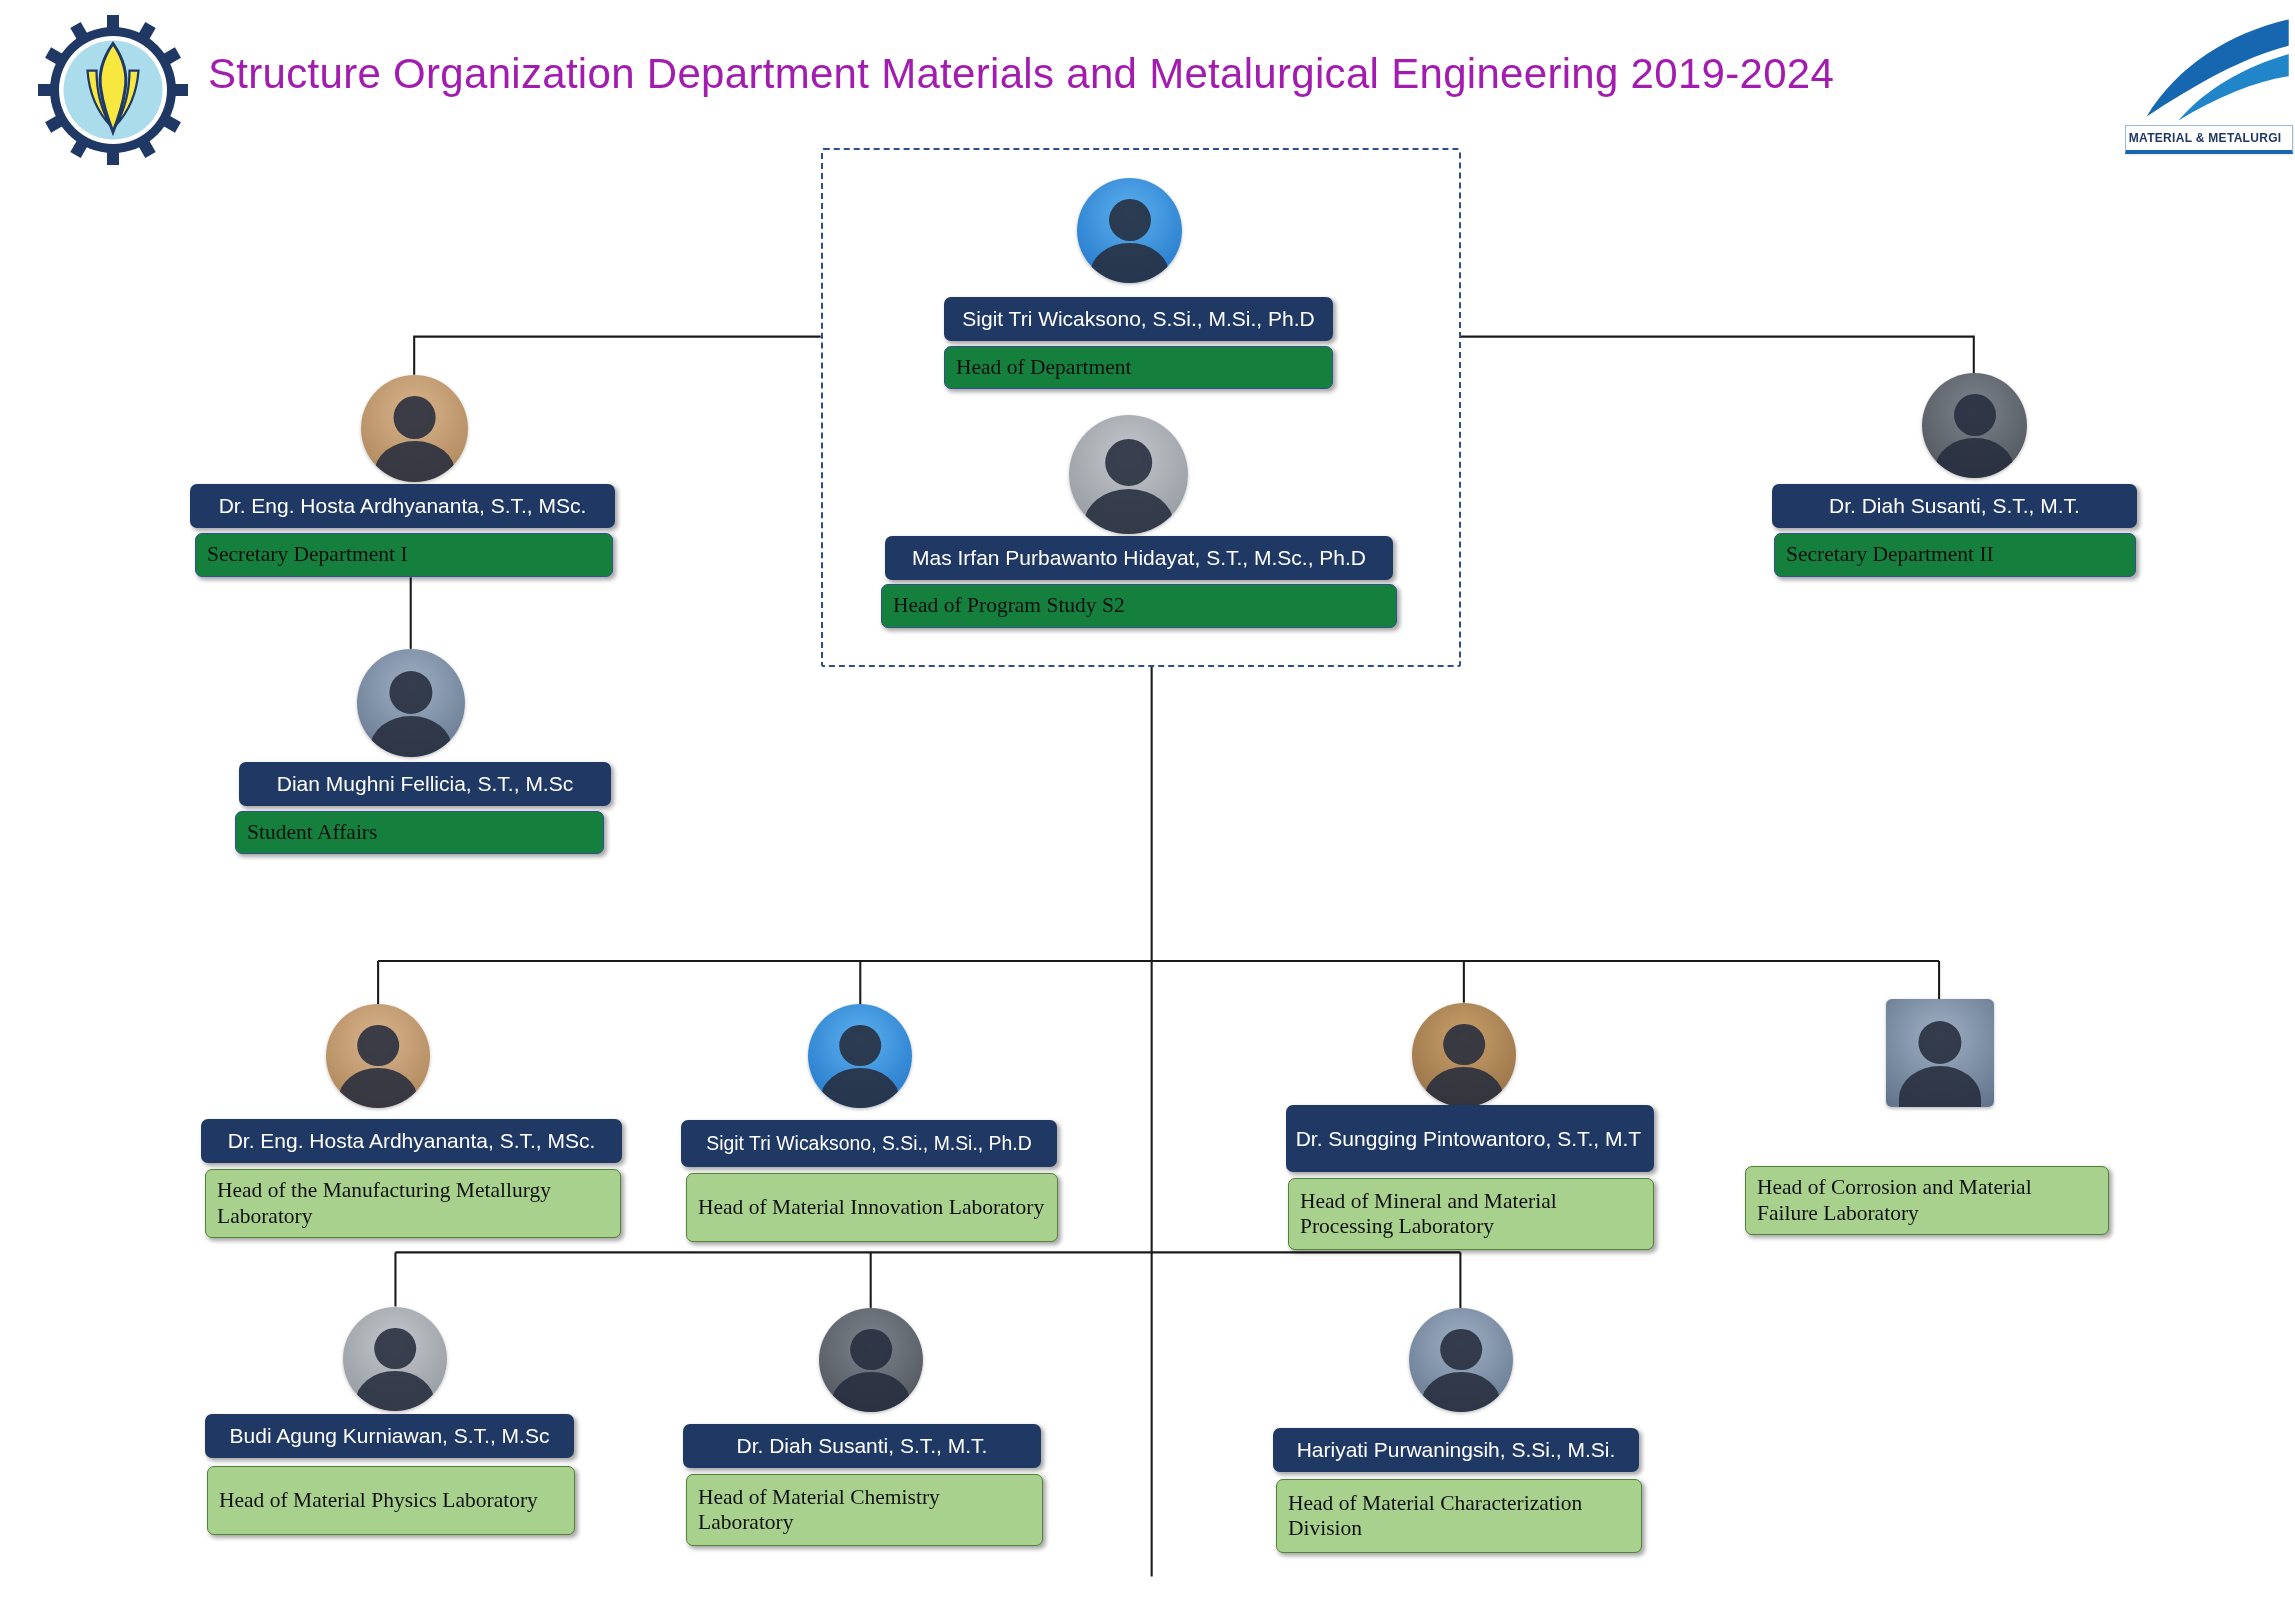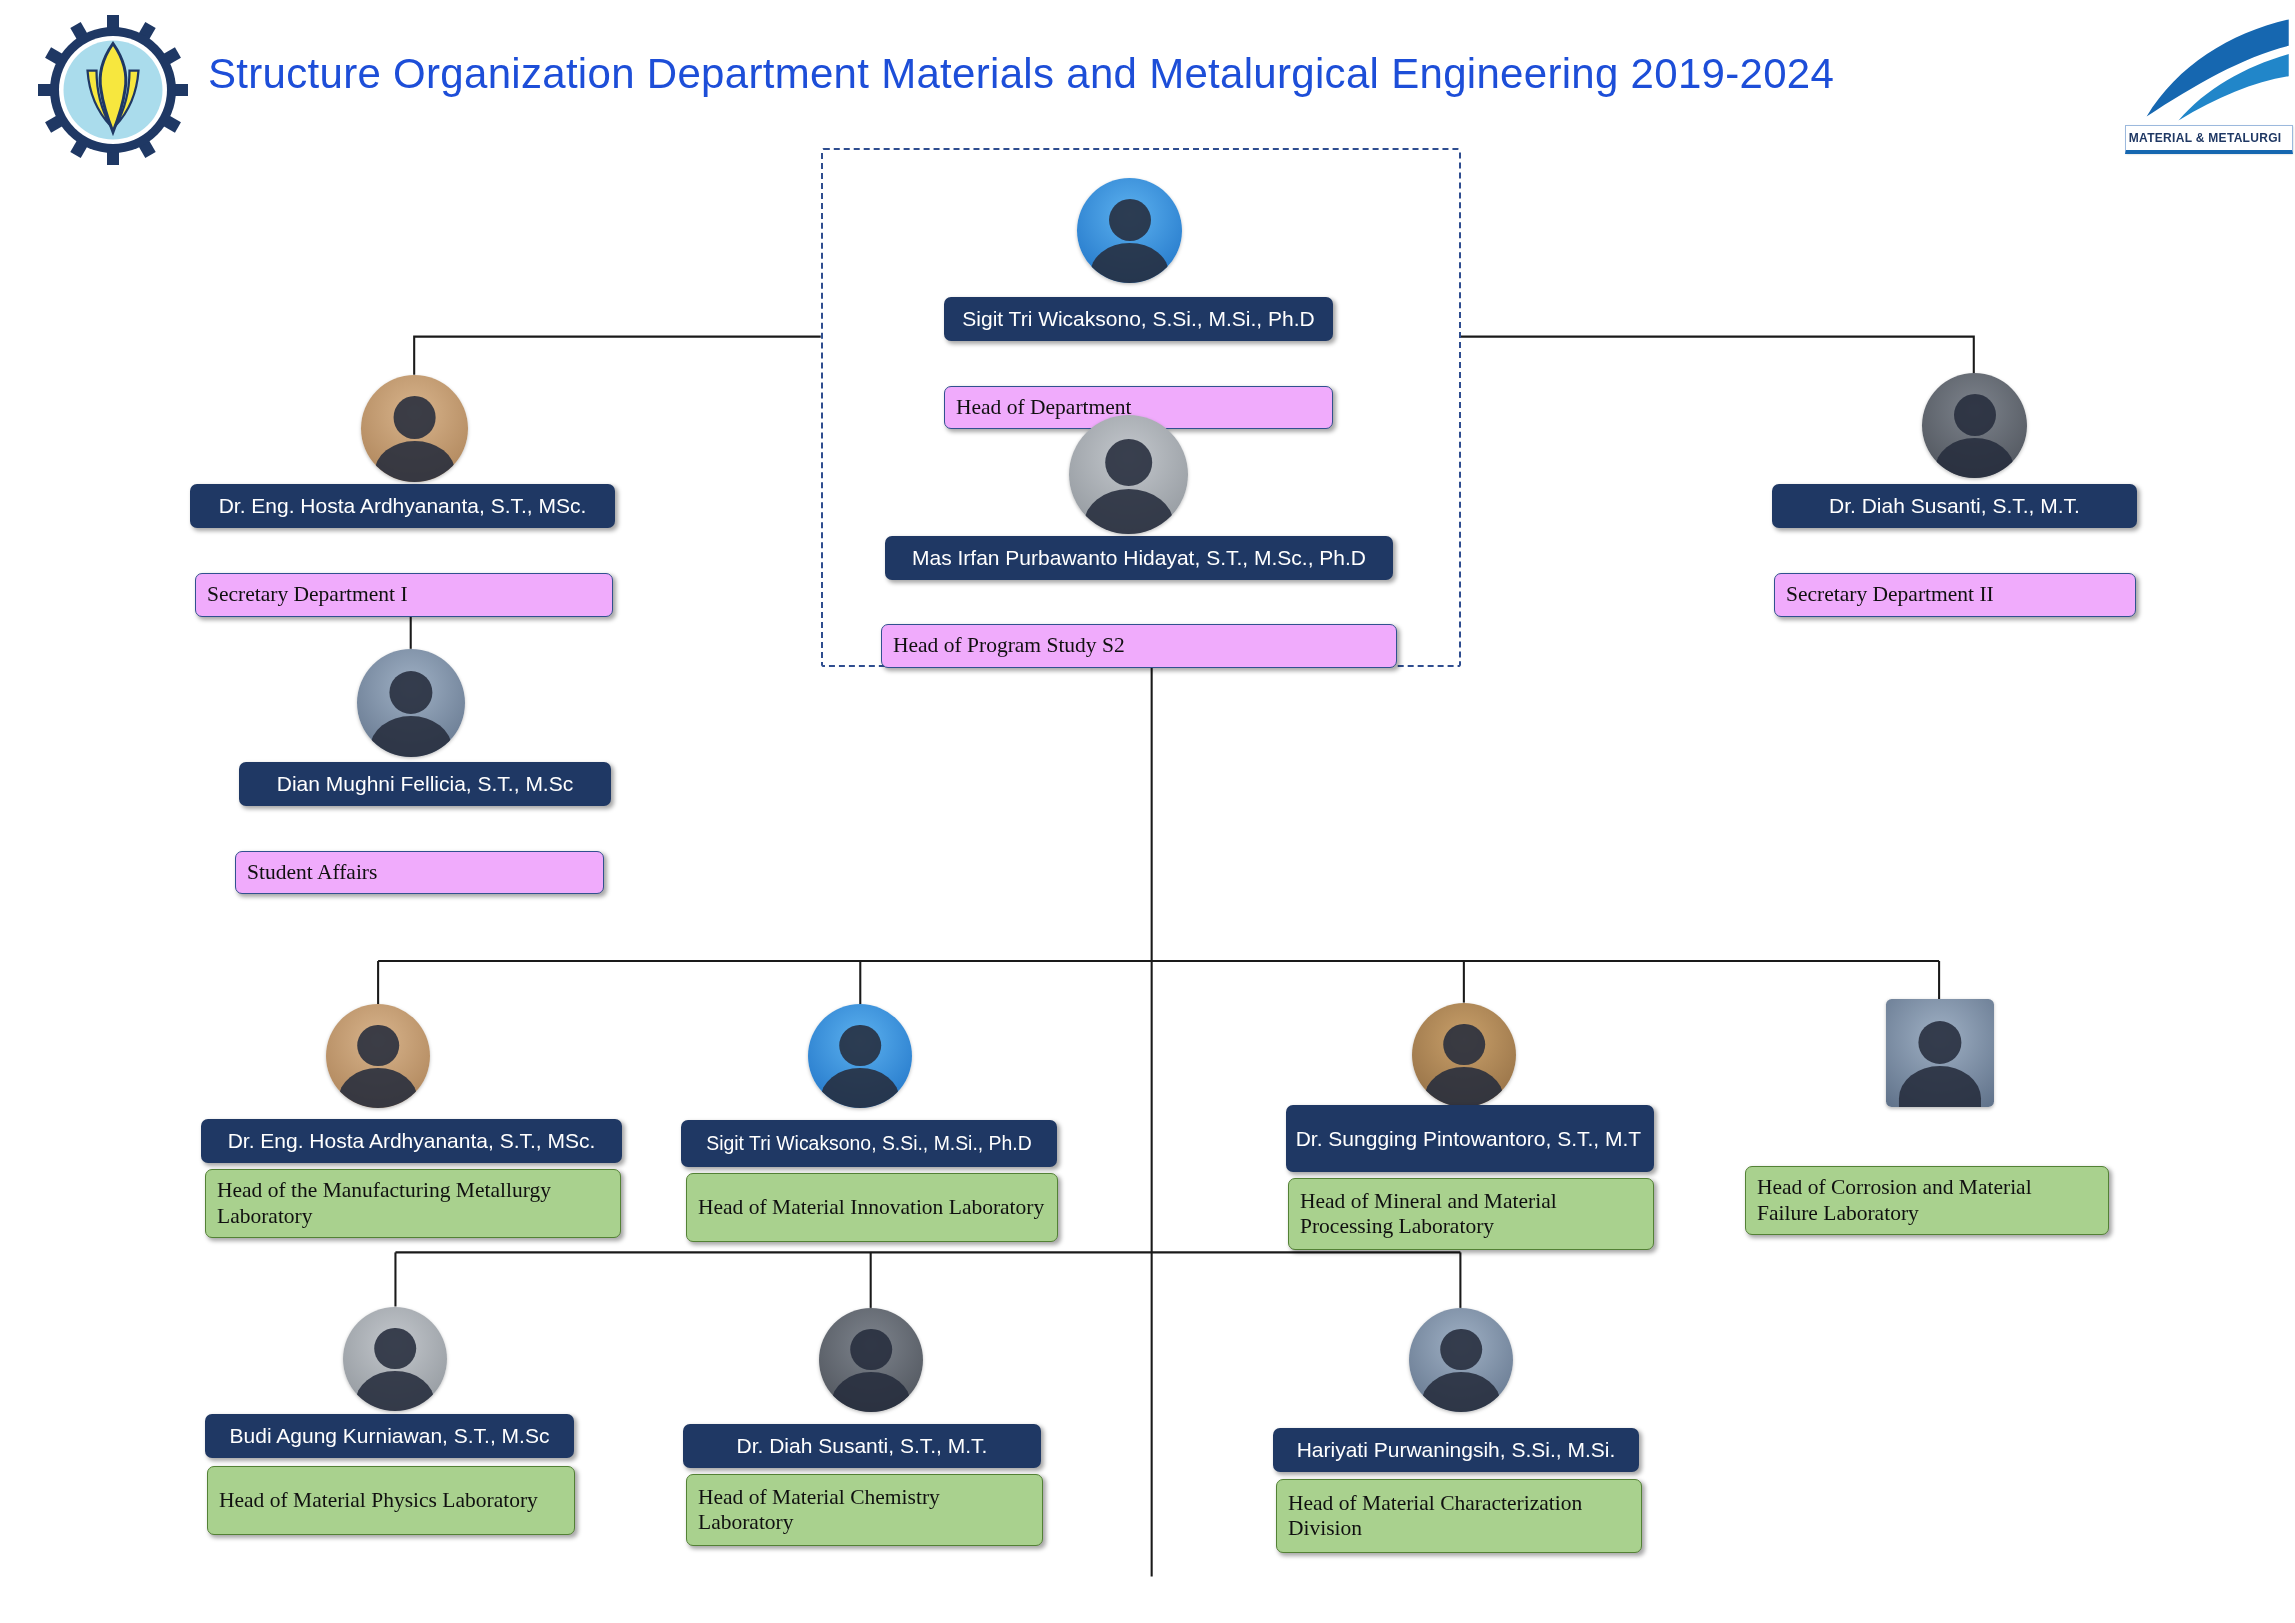--- a/index.html
+++ b/index.html
@@ -12,21 +12,21 @@
     font-family: "Liberation Sans", sans-serif;
     overflow: hidden;
   }
 
   
   #title {
     position: absolute;
     left: 208px; top: 50px;
     width: 1922px;
     font-size: 42px;
-    color: #1d4ed8;
+    color: #a21caf;
     letter-spacing: 0.3px;
   }
   #its-logo { position: absolute; left: 38px; top: 15.3px; width: 150px; height: 150px; }
   #right-logo { position: absolute; left: 2125px; top: 18px; width: 168px; }
   #right-logo svg { display: block; width: 100%; height: 104px; }
   #right-logo-label {
     margin-top: 2.8px;
     border: 0.7px solid #9cb9dd;
     border-bottom: 4.2px solid #1667b0;
     background: #ffffff;
@@ -95,21 +95,21 @@
     border-radius: 7px;
     font-family: "Liberation Serif", serif;
     font-size: 21.5px;
     color: #101010;
     display: flex; align-items: center; justify-content: flex-start;
     text-align: left;
     line-height: 1.18;
     padding: 2.8px 11px;
     box-shadow: 2.1px 2.8px 4.2px rgba(0,0,0,.35);
   }
-  .role-blue  { background: #f0abfc; border: 1.4px solid #31518f; margin-top: 40px; }
+  .role-blue  { background: #15803d; border: 1.4px solid #31518f; }
   .role-green { background: #a9d18e; border: 1.4px solid #538135; }
 </style>
 </head>
 <body>
 
 <div id="page">
 
   <svg id="lines" viewBox="0 0 3308 2339" aria-hidden="true">
     <path d="M597 540 V485 H1183"></path>
     <path d="M2105 485 H2845 V538"></path>

